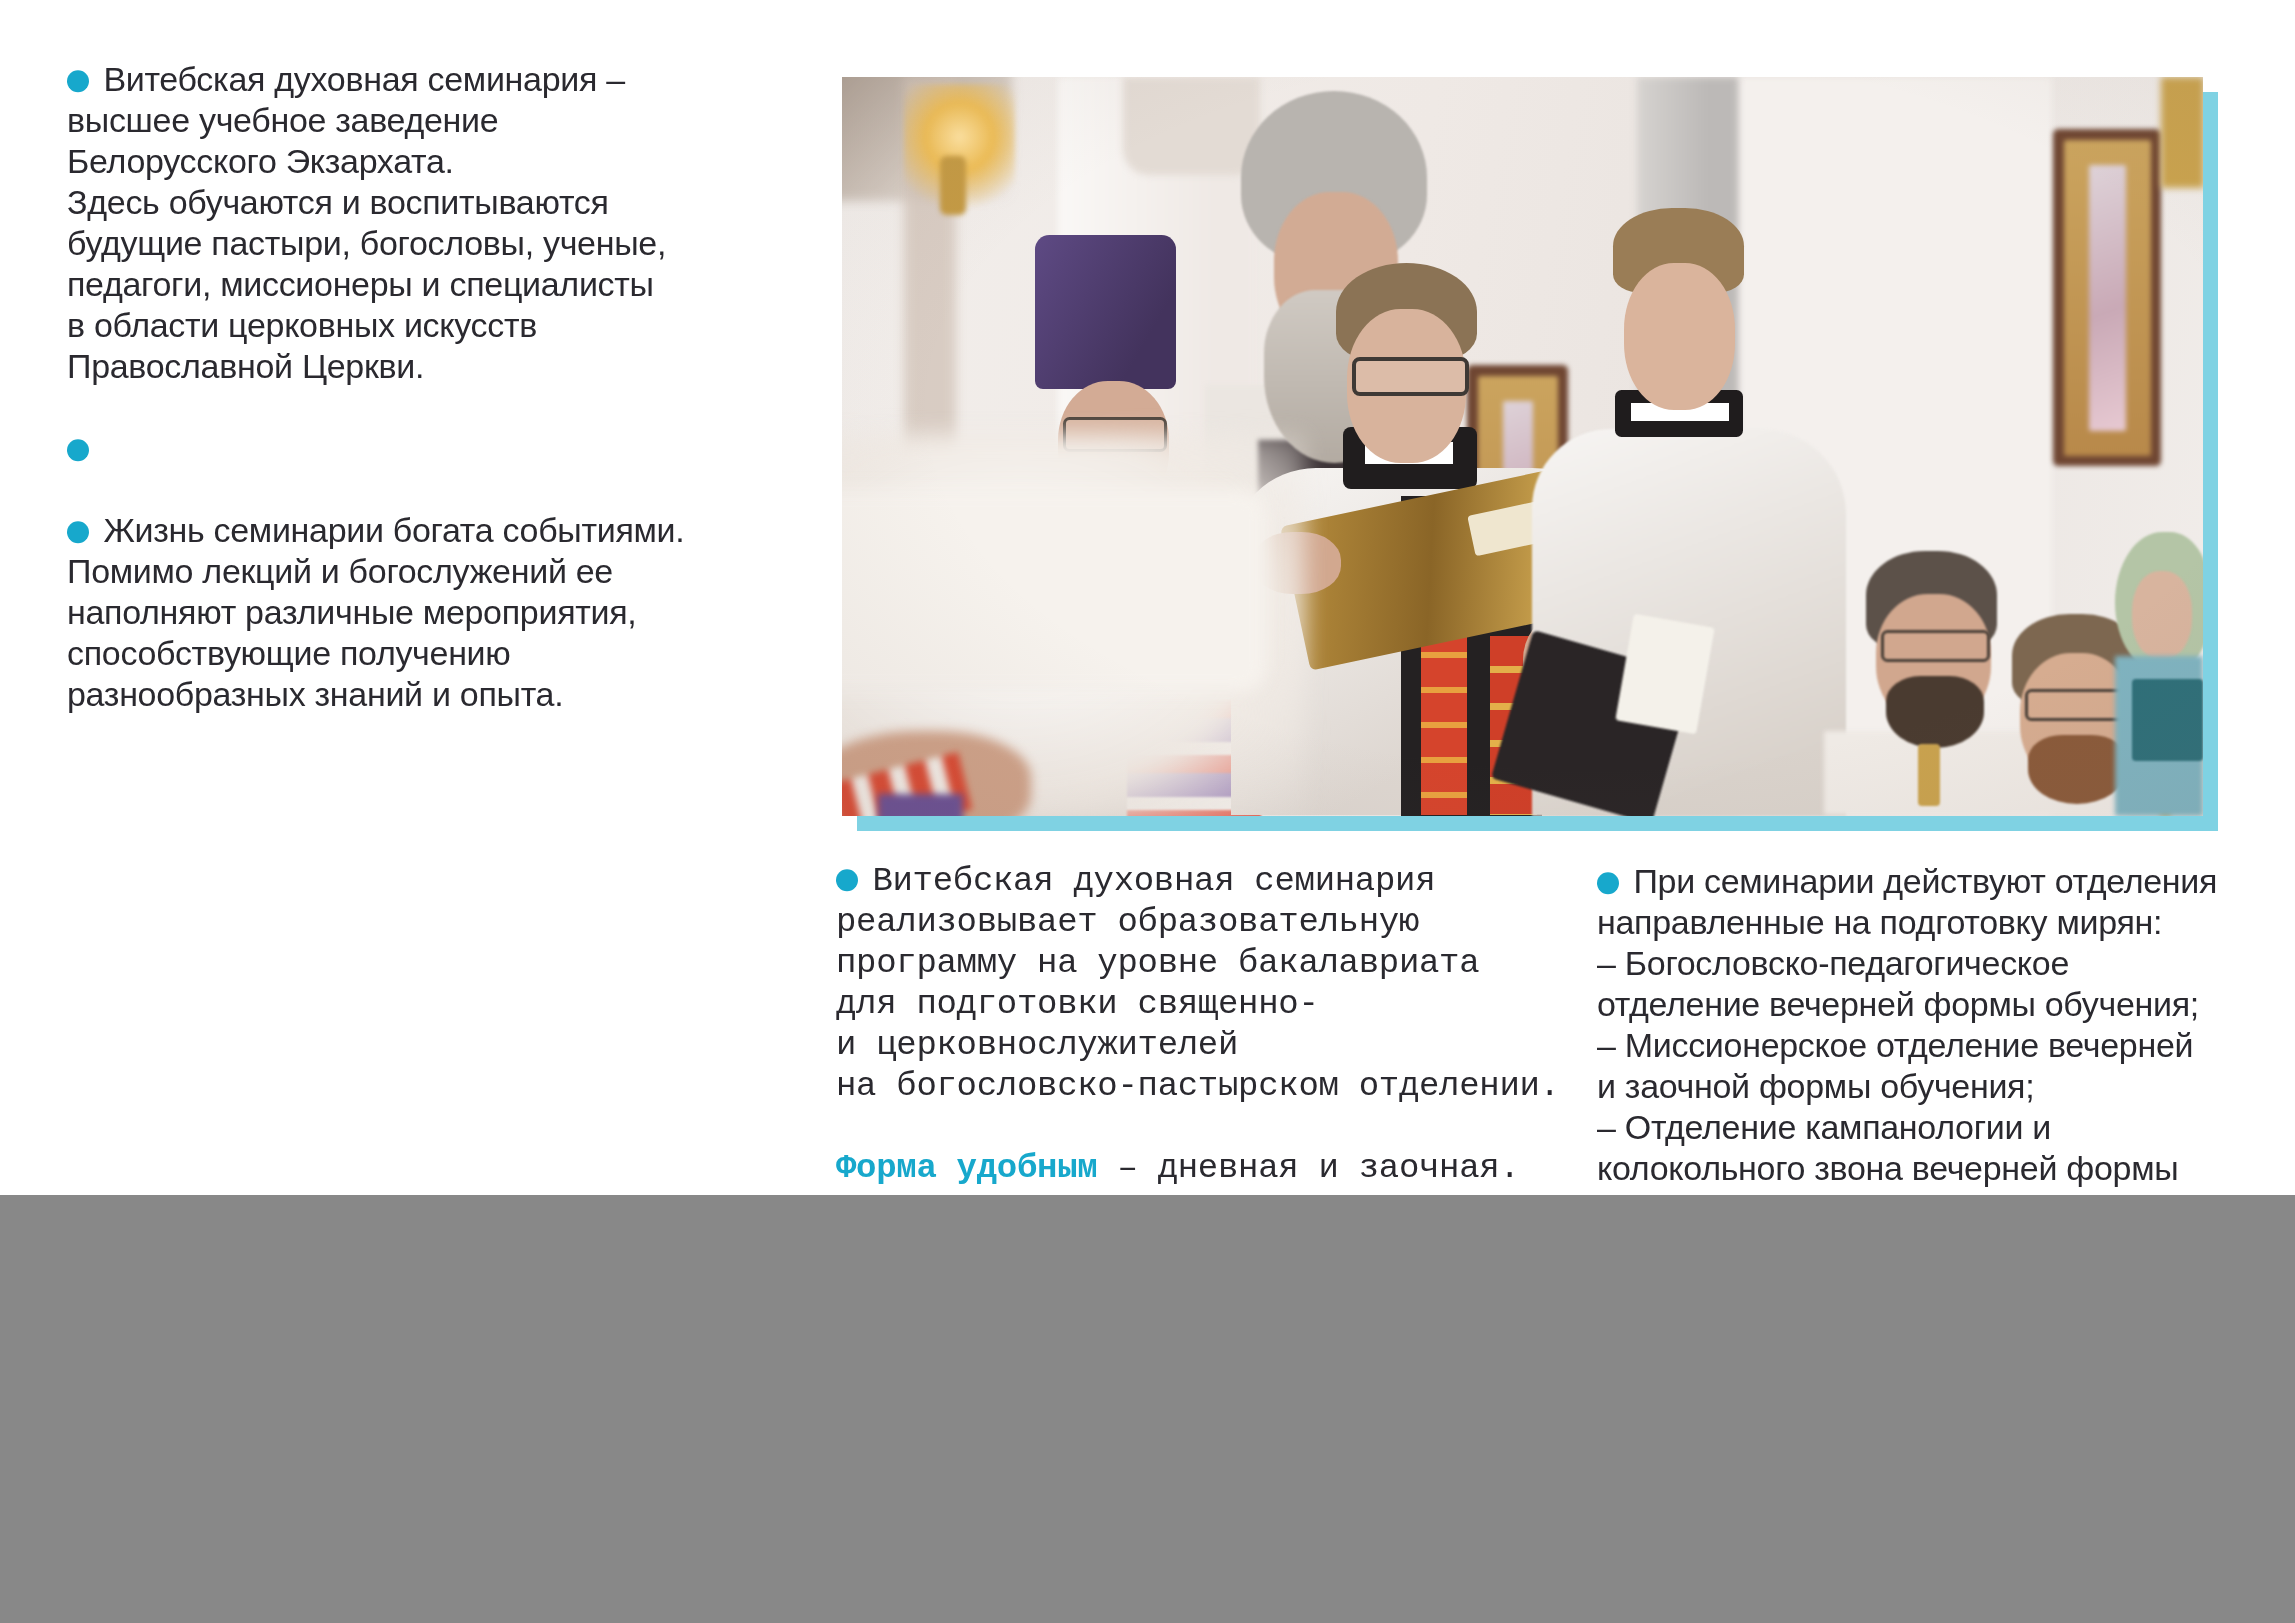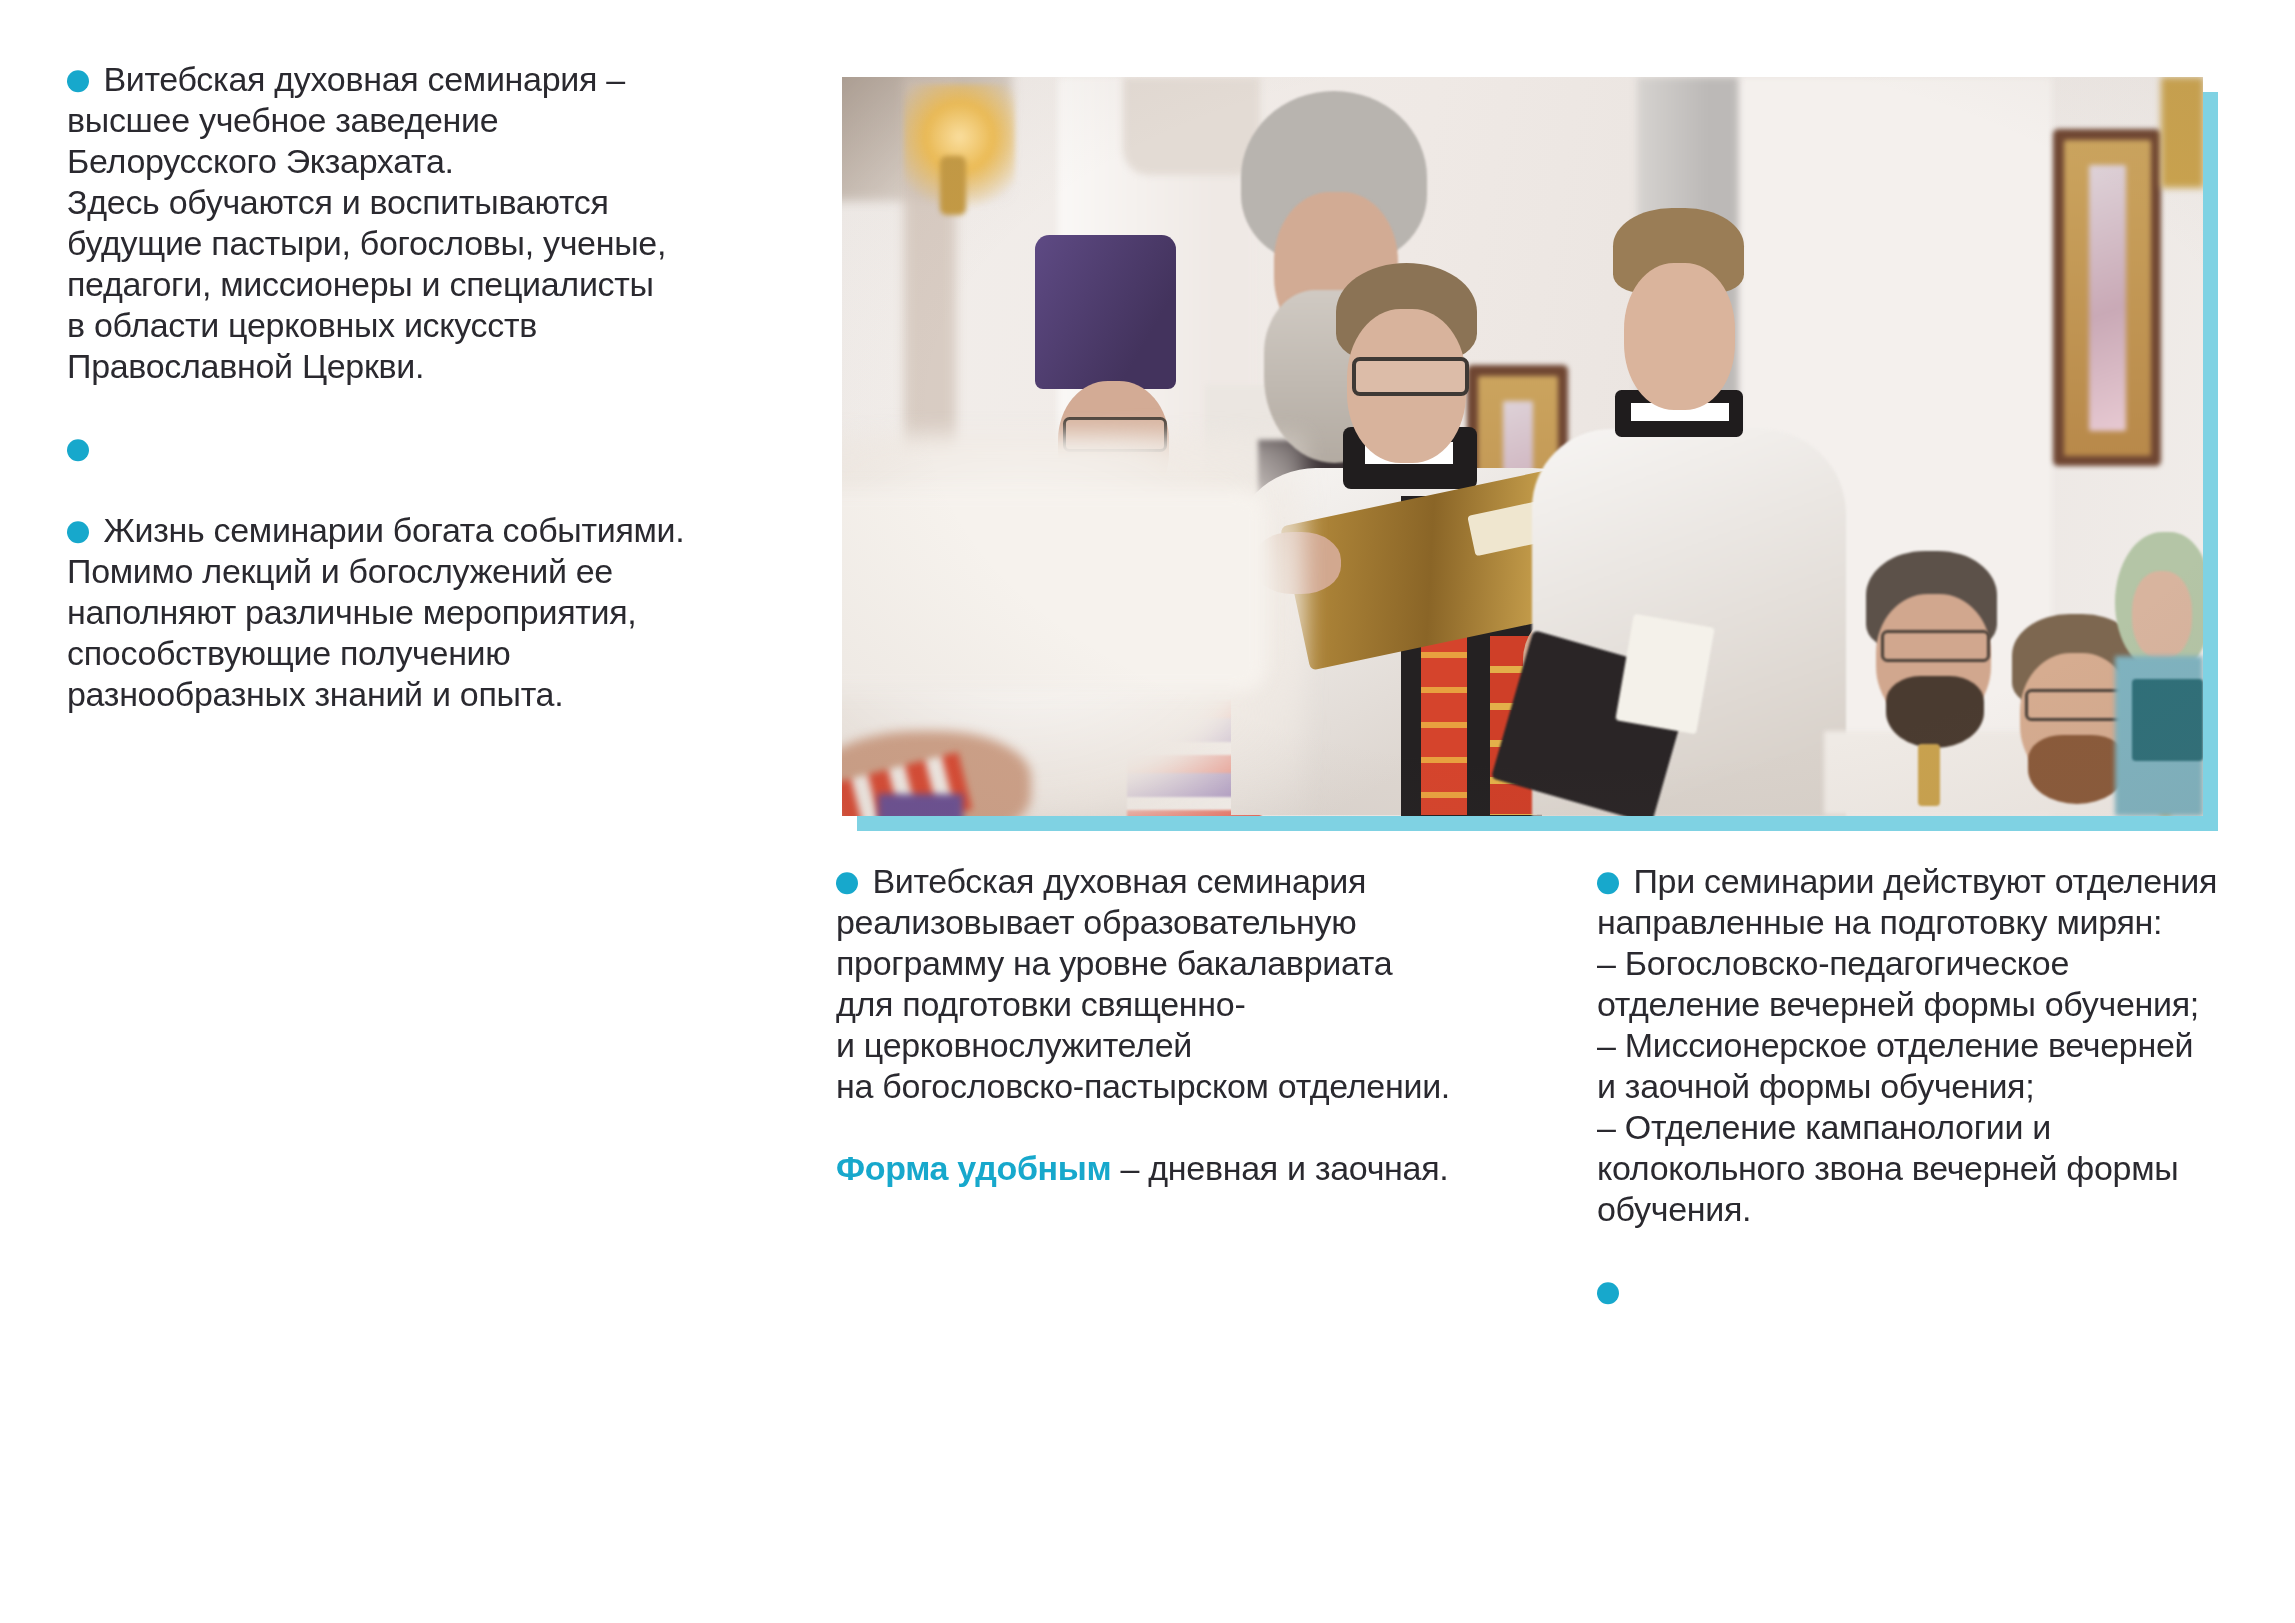--- a/index.html
+++ b/index.html
@@ -2,21 +2,21 @@
 <html lang="ru" style="--color-accent: #17a8cc; --color-accent_light: #7fd2e3; --color-text: #2a292f;font-size:10.5px"><head>
 <meta charset="utf-8">
 <style>
   :root{
     --color-accent:#17a8cc;
     --color-accent_light:#7fd2e3;
     --color-text:#2a292f;
   }
   html,body{margin:0;padding:0;background:#888;}
   #page{
-    position:relative;width:2295px;height:1623px;background:#ffffff;
+    position:relative;width:2295px;height:1195px;background:#ffffff;
     font-family:"Liberation Sans", sans-serif;color:var(--color-text);
     overflow:hidden;letter-spacing:-0.3px;
   }
   .col{position:absolute;font-size:34px;line-height:41px;}
   .col p{margin:0 0 41px 0;}
   .pretext{white-space:pre-line;}
   .dot{
     display:inline-block;width:22px;height:22px;border-radius:50%;
     background:var(--color-accent);margin-right:14.4px;transform:translateY(1.3px);
   }
@@ -231,21 +231,21 @@
     <div class="el book-teal blur2"></div>
 
     <div class="el fg-cloth-glow blur16"></div>
     <div class="el fg-cloth blur12"></div>
     <div class="el fg-hand blur8"></div>
     <div class="el fg-cuff blur6"></div>
     <div class="el fg-purple blur6"></div>
     <div class="el vignette"></div>
   </div>
 
-  <div class="col" style="left:836px;top:861px;width:739px;">
+  <div class="col" style="left:836px;top:861px;width:739px;font-family:Liberation Mono, monospace;">
     <p><span class="dot"></span><span class="pretext">Витебская духовная семинария
 реализовывает образовательную
 программу на уровне бакалавриата
 для подготовки священно-
 и церковнослужителей
 на богословско-пастырском отделении.</span></p>
     <p><span class="accent-bold">Форма удобным</span><span class="pretext"> – дневная и заочная.</span></p>
   </div>
 
   <div class="col" style="left:1597px;top:861px;width:700px;">

